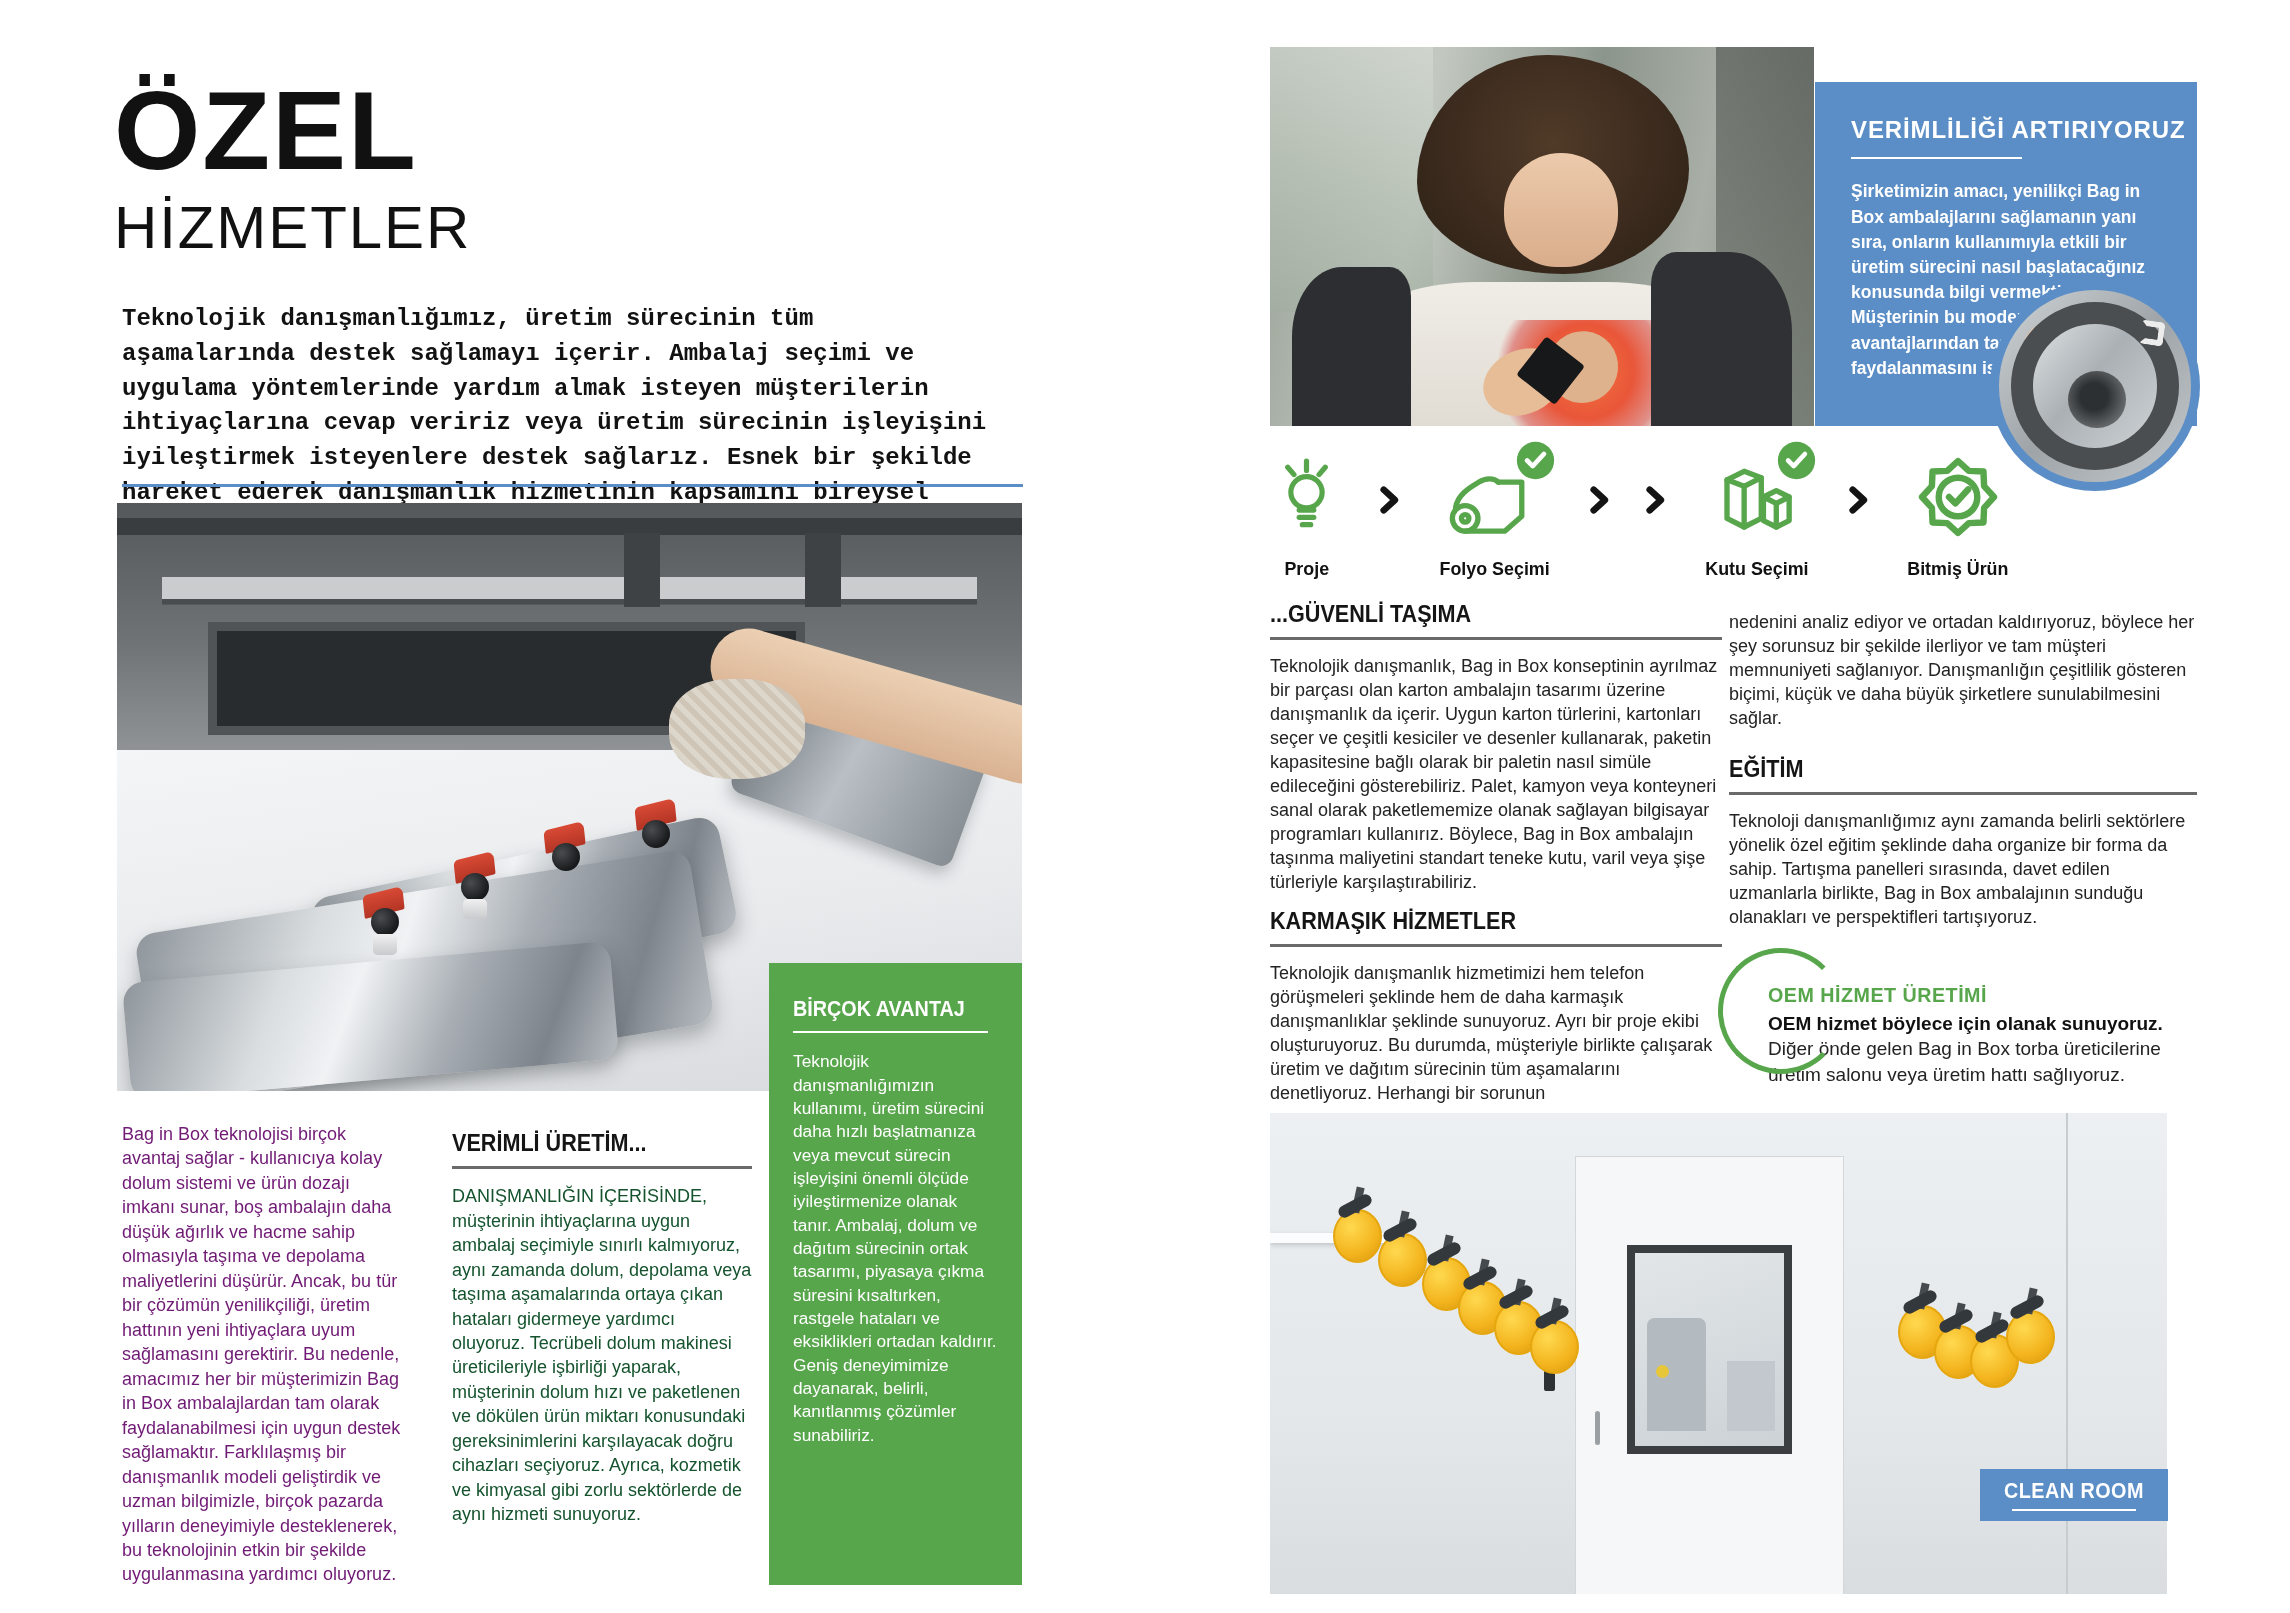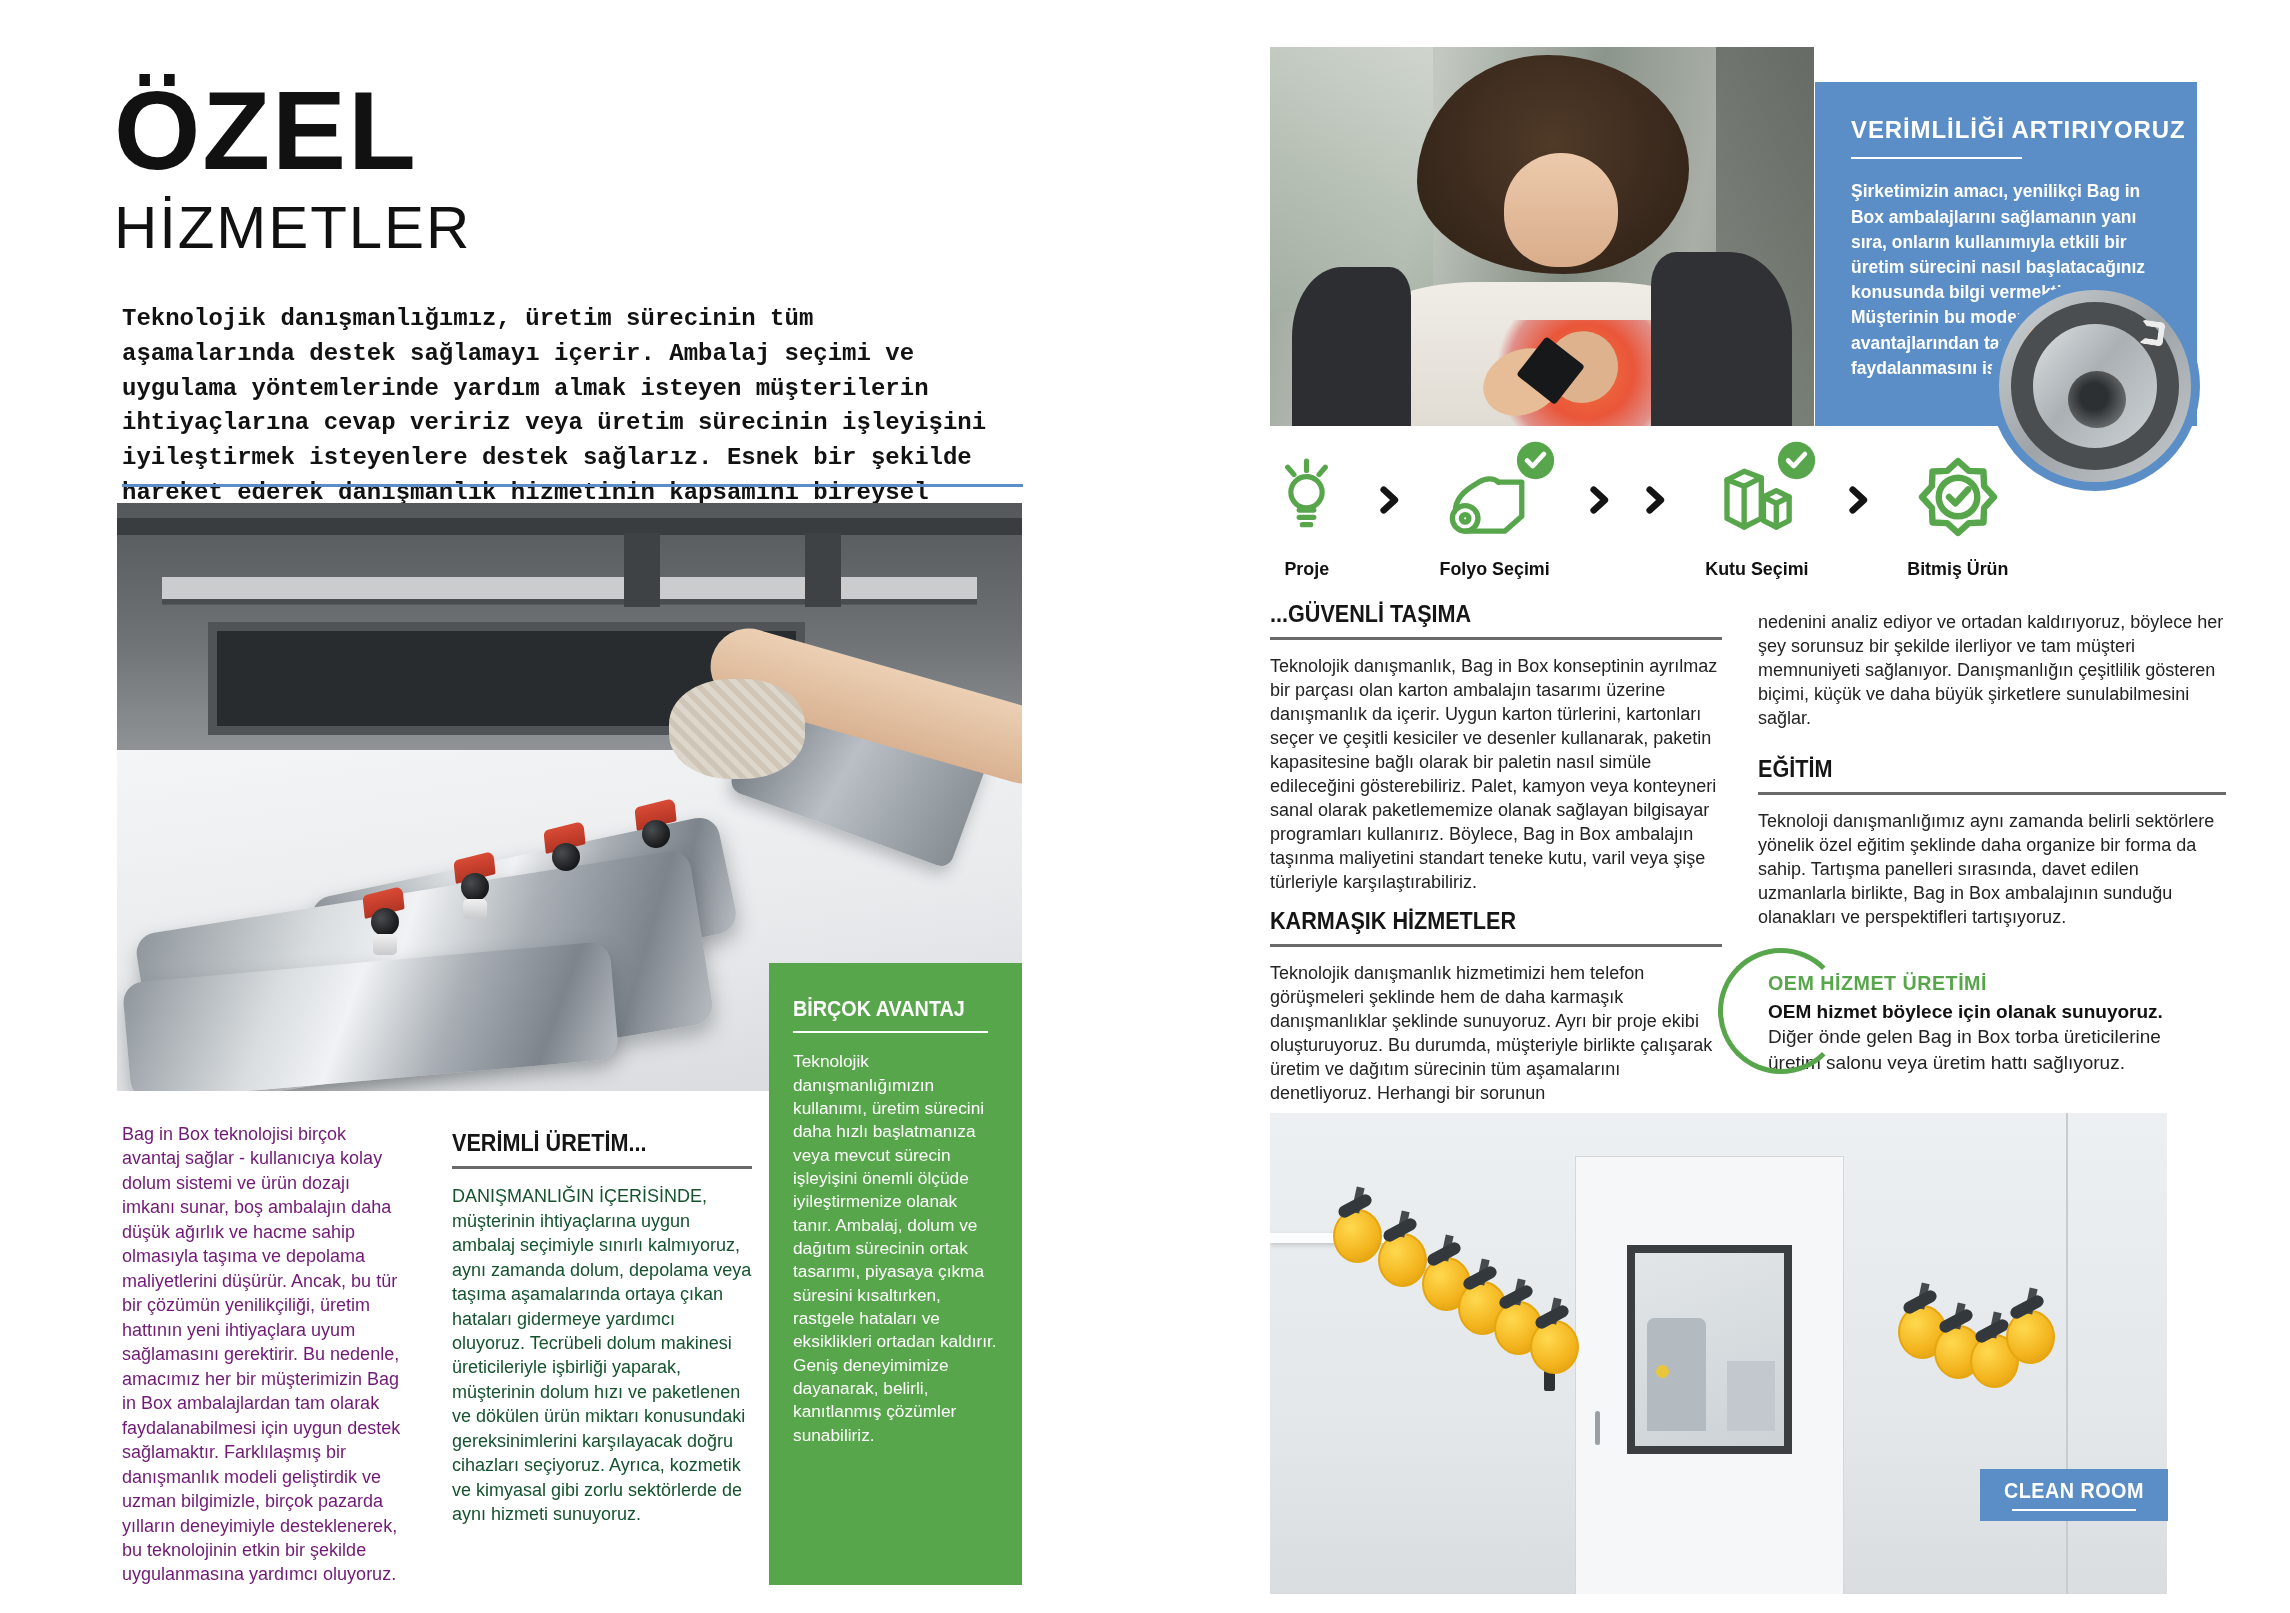--- a/index.html
+++ b/index.html
@@ -82,27 +82,27 @@
   .step { display:flex; flex-direction:column; align-items:center; }
   .step .icon-box { height:101px; display:flex; align-items:center; justify-content:center; position:relative; }
   .step .lbl { margin-top:11.2px; font-size:19px; font-weight:800; color:#111; white-space:nowrap; transform:scaleX(.94); }
   .chev { margin-top:39px; flex:0 0 auto; }
   .badge { position:absolute; top:-5.6px; right:-15px; }
 
   .sect { position:absolute; }
   .sect p { font-size:18px; line-height:1.33; color:#232323; }
   .sect-safe { left:1270px; top:600px; width:452px; }
   .sect-complex { left:1270px; top:907px; width:452px; }
-  .rcol { position:absolute; left:1729px; top:611px; width:468px;margin-left:29px; }
+  .rcol { position:absolute; left:1729px; top:611px; width:468px; }
   .rcol p { font-size:18px; line-height:1.33; color:#232323; }
   .edu { margin-top:24px; }
 
   .oem { position:absolute; left:1729px; top:948px; width:473px; padding:24px 0 0 39px; }
   .oem-arc { position:absolute; left:-11.2px; top:0px; width:126px; height:126px; border-radius:50%; border:5.6px solid #58a64b; border-right-color:transparent; transform:rotate(0deg); }
-  .oem-h { color:#58a64b; font-size:19.7px; font-weight:800; letter-spacing:0.5px; }
+  .oem-h { color:#58a64b; font-size:19.7px; font-weight:800; letter-spacing:0.5px;margin-top:12px; }
   .oem-b { font-size:19px; font-weight:800; color:#111; margin-top:5.6px; }
   .oem p.oem-body { font-size:19px; line-height:1.33; color:#232323; margin-top:1.9px; }
 
   .photo-clean { left:1270px; top:1113px; width:897px; height:481px; background:linear-gradient(180deg,#edf0f2 0%,#e3e7ea 65%,#d9dde0 100%); }
   .cr-corner { position:absolute; right:11%; top:0; width:2.8px; height:100%; background:#c7ccd0; }
   .cr-strip { position:absolute; left:0; top:25%; width:13%; height:9.4px; background:#fbfcfd; box-shadow:0 1.9px 5.6px rgba(150,155,160,.5); }
   .cr-door { position:absolute; left:34%; top:9%; width:30%; height:91%; background:#f5f7f8; border:1.9px solid #d2d7da; border-bottom:none; }
   .cr-window { position:absolute; left:19%; top:20%; width:62%; height:48%; border:8.4px solid #3b3e41; background:linear-gradient(160deg,#e2e6e9 0%,#ccd2d6 100%); }
   .cr-mach1 { position:absolute; left:8%; bottom:8%; width:40%; height:58%; background:#b4bbc0; border-radius:7.5px 7.5px 0 0; }
   .cr-mach2 { position:absolute; right:6%; bottom:8%; width:32%; height:36%; background:#c2c8cd; }

